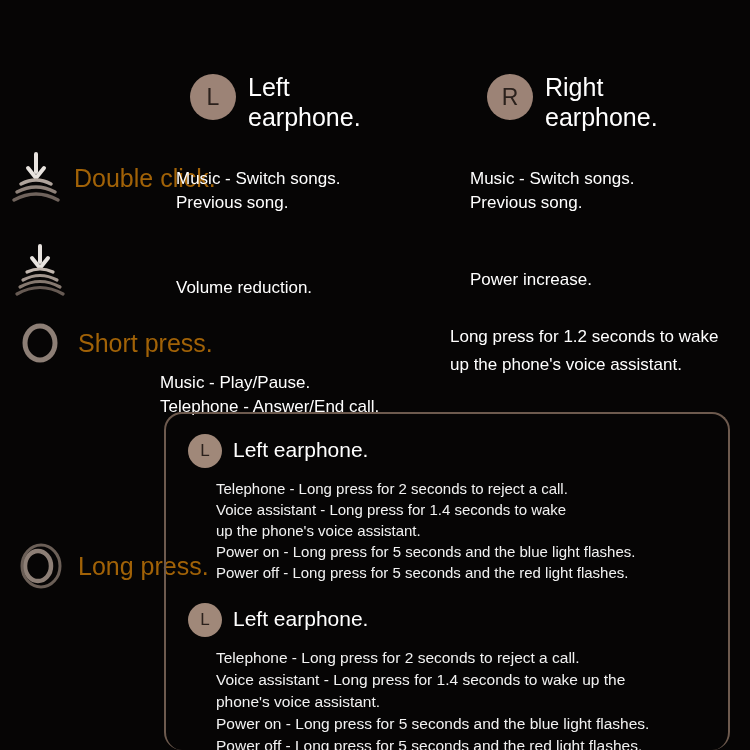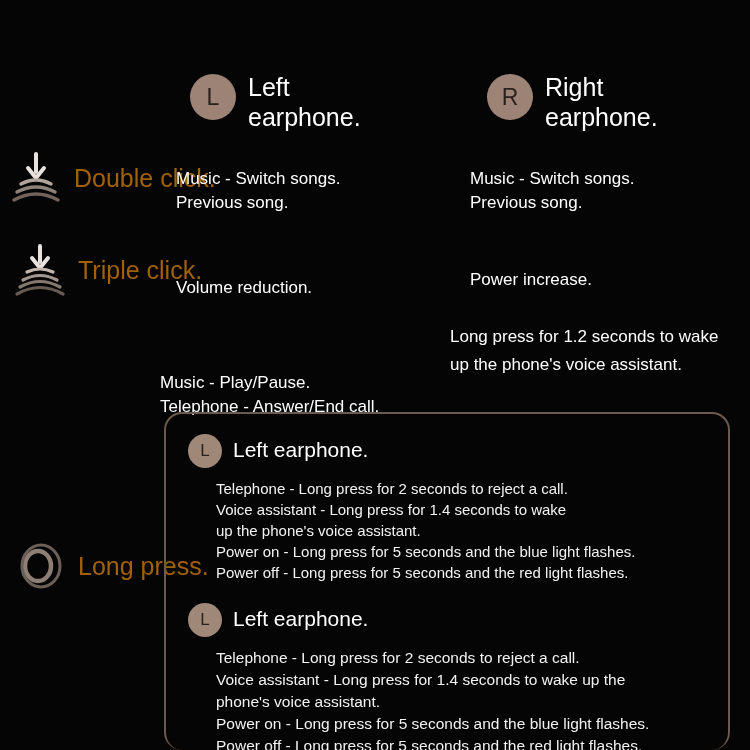--- a/index.html
+++ b/index.html
@@ -177,25 +177,32 @@
     <div class="icon-wrap">
       <svg width="50" height="56" viewBox="0 0 50 56">
         <path d="M25 4 L25 20" stroke="#e8e3df" stroke-width="4" stroke-linecap="round" fill="none"></path>
         <path d="M17 16 L25 26 L33 16" stroke="#e8e3df" stroke-width="4" stroke-linecap="round" stroke-linejoin="round" fill="none"></path>
         <path d="M12 30 Q25 24 38 30" stroke="#c2b7af" stroke-width="3.2" fill="none" stroke-linecap="round"></path>
         <path d="M8 38 Q25 29 42 38" stroke="#a2968e" stroke-width="3.2" fill="none" stroke-linecap="round"></path>
         <path d="M5 45 Q25 34 45 45" stroke="#85786f" stroke-width="3.2" fill="none" stroke-linecap="round"></path>
         <path d="M2 52 Q25 39 48 52" stroke="#665a53" stroke-width="3.2" fill="none" stroke-linecap="round"></path>
       </svg>
     </div>
+  </div>
+
+  <div class="gesture g-short">
+    <div class="icon-wrap">
+      <svg width="50" height="52" viewBox="0 0 50 52">
+        <ellipse cx="25" cy="26" rx="15" ry="17" stroke="#8d7f76" stroke-width="5" fill="none"></ellipse>
+      </svg>
+    </div>
     <div class="glabel">
-      <span>Triple click.</span>
-    </div>
-  </div>
-
+      <span>Short press.</span>
+    </div>
+  </div>
 
   <div class="gesture g-long">
     <div class="icon-wrap">
       <svg width="52" height="52" viewBox="0 0 52 52">
         <ellipse cx="24" cy="26" rx="13" ry="15" stroke="#8d7f76" stroke-width="4.5" fill="none"></ellipse>
         <ellipse cx="27" cy="26" rx="19" ry="21" stroke="#6b5f57" stroke-width="3" fill="none"></ellipse>
       </svg>
     </div>
     <div class="glabel">
       <span>Long press.</span>

